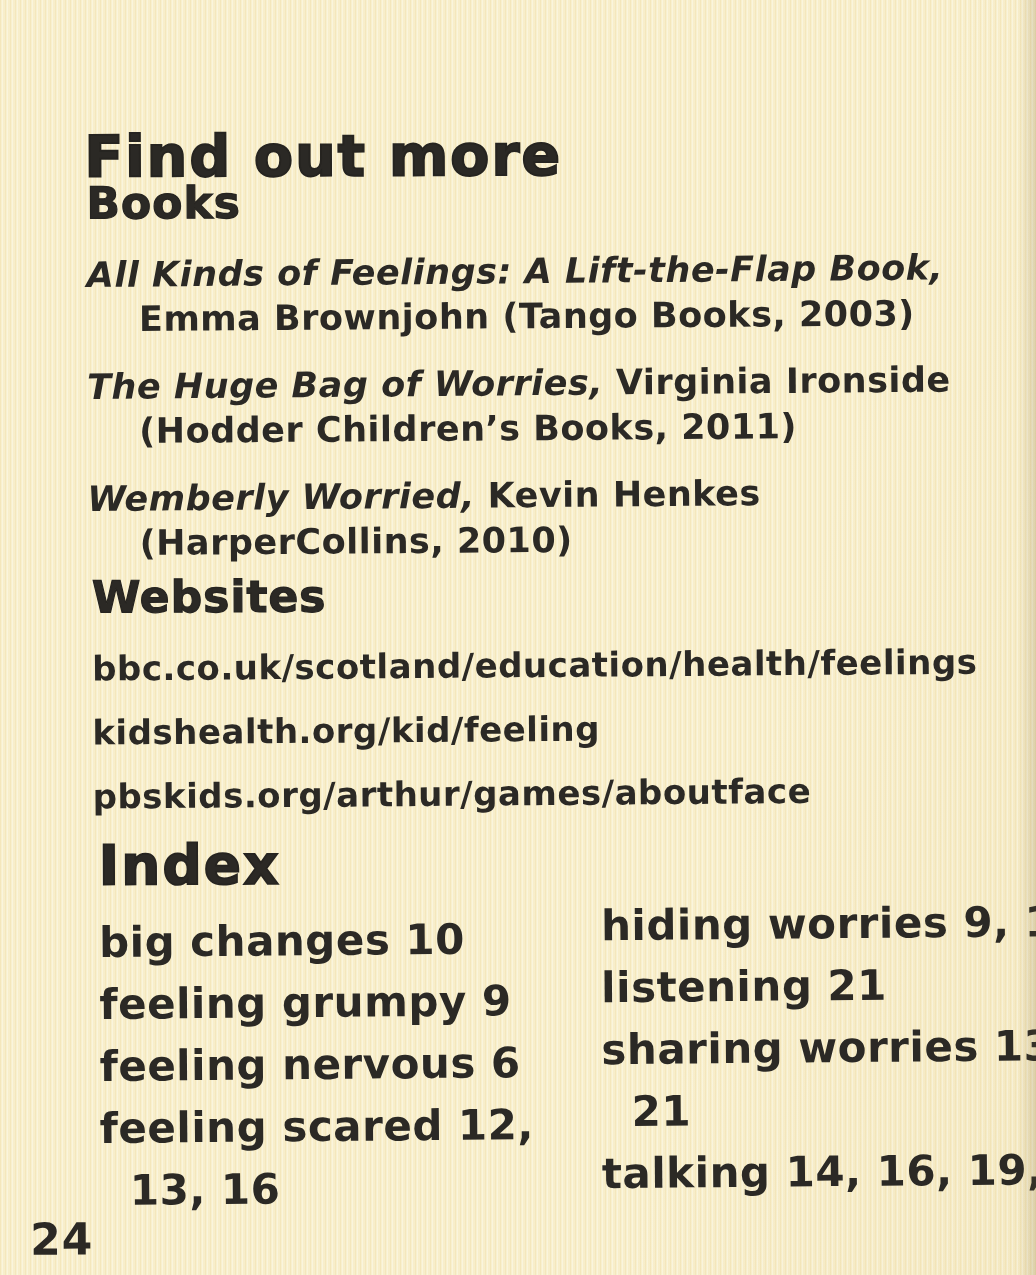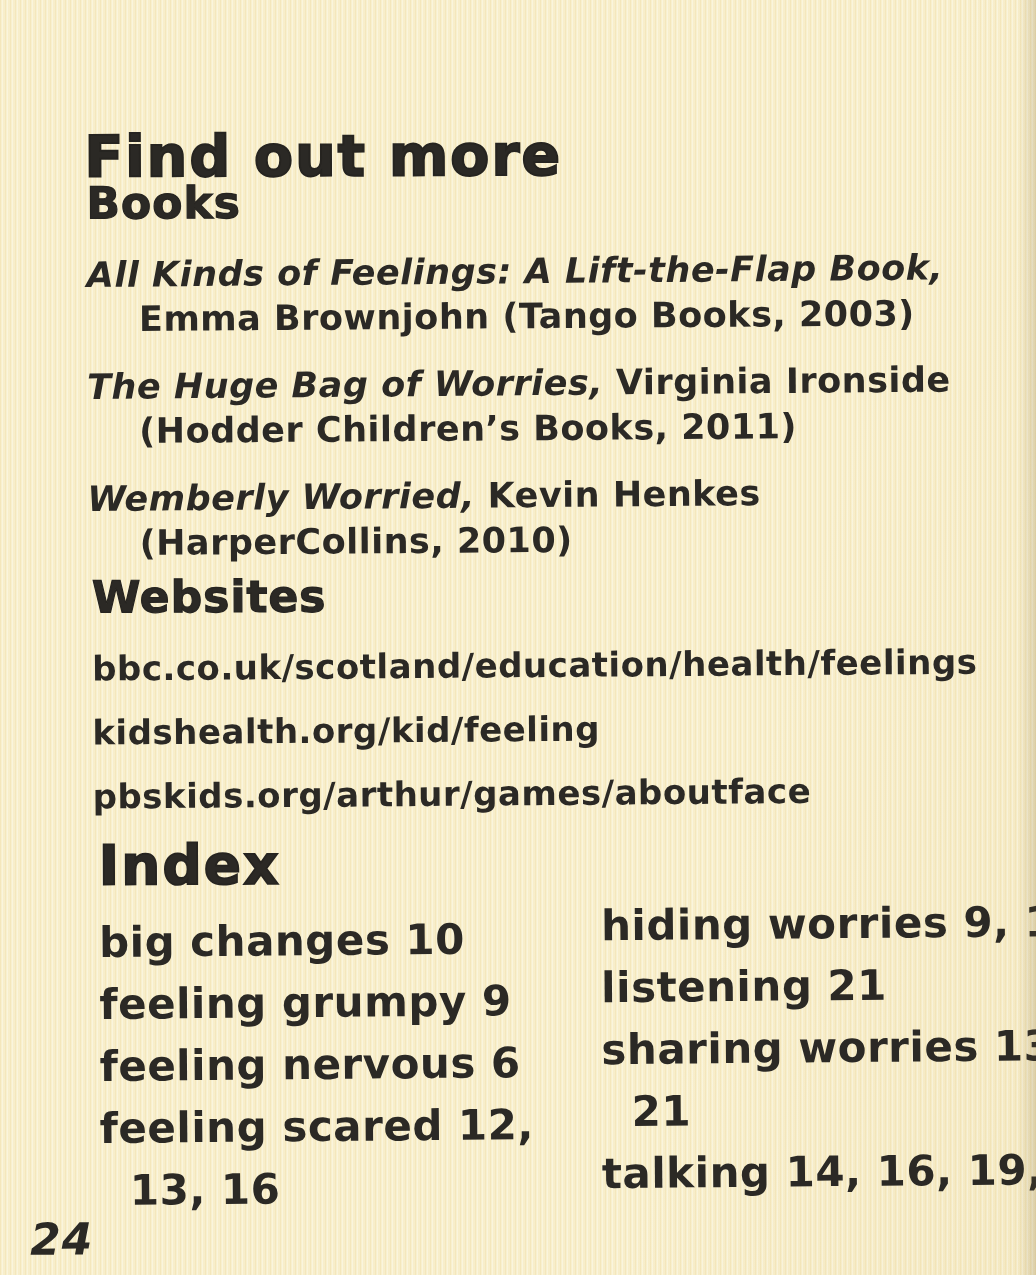--- a/index.html
+++ b/index.html
@@ -57,21 +57,21 @@
     -webkit-text-stroke: 1.8px #262420;
   }
   .idx-col { font-size: 42px; font-weight: bold; letter-spacing: 0.5px; }
   .idx-left { margin-top: 12px; }
   .idx-right { position: absolute; left: 502px; top: 62px; width: 560px; }
   .idx-row { line-height: 62px; white-space: nowrap; transform: rotate(-0.3deg); }
   .idx-cont { margin-left: 30px; }
 
   .page-number {
     position: absolute; left: 28px; top: 1212px;
-    font-size: 44px; font-weight: bold; letter-spacing: 1px; font-style: italic;
+    font-size: 44px; font-weight: bold; letter-spacing: 1px;
   }
 </style>
 </head>
 <body>
 
 <div class="sheet">
 
   <h1 class="page-title">Find out more</h1>
 
   <section class="books-section">

